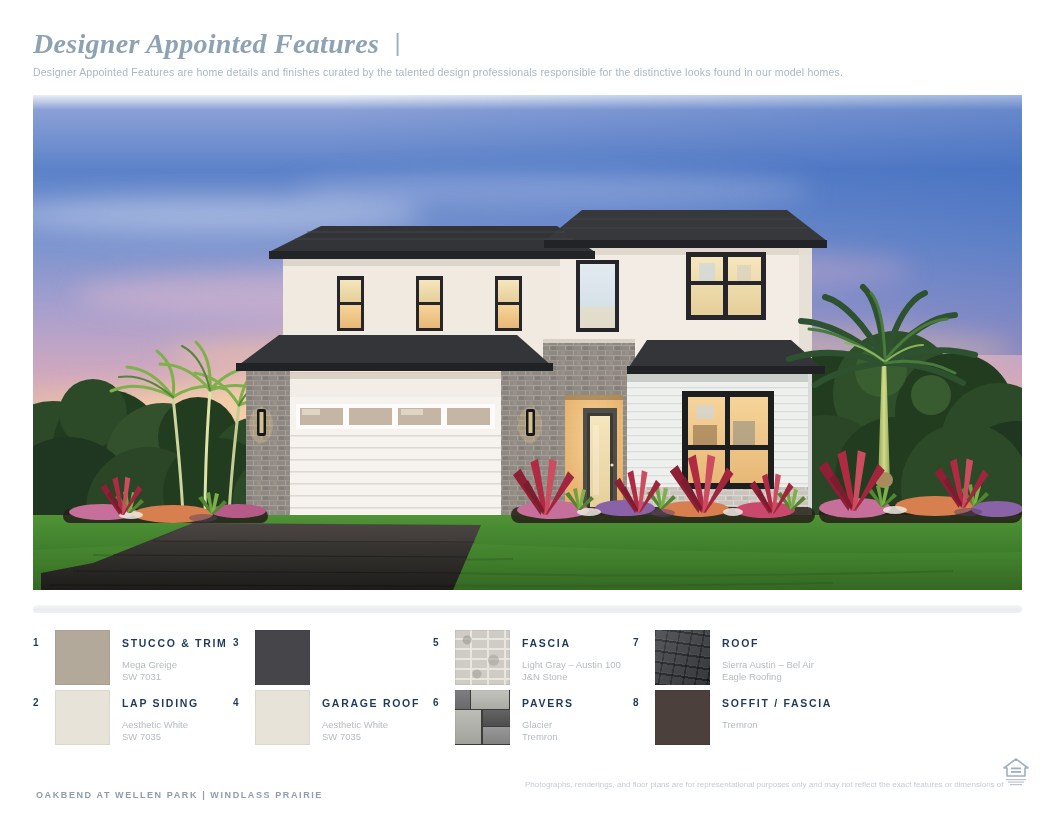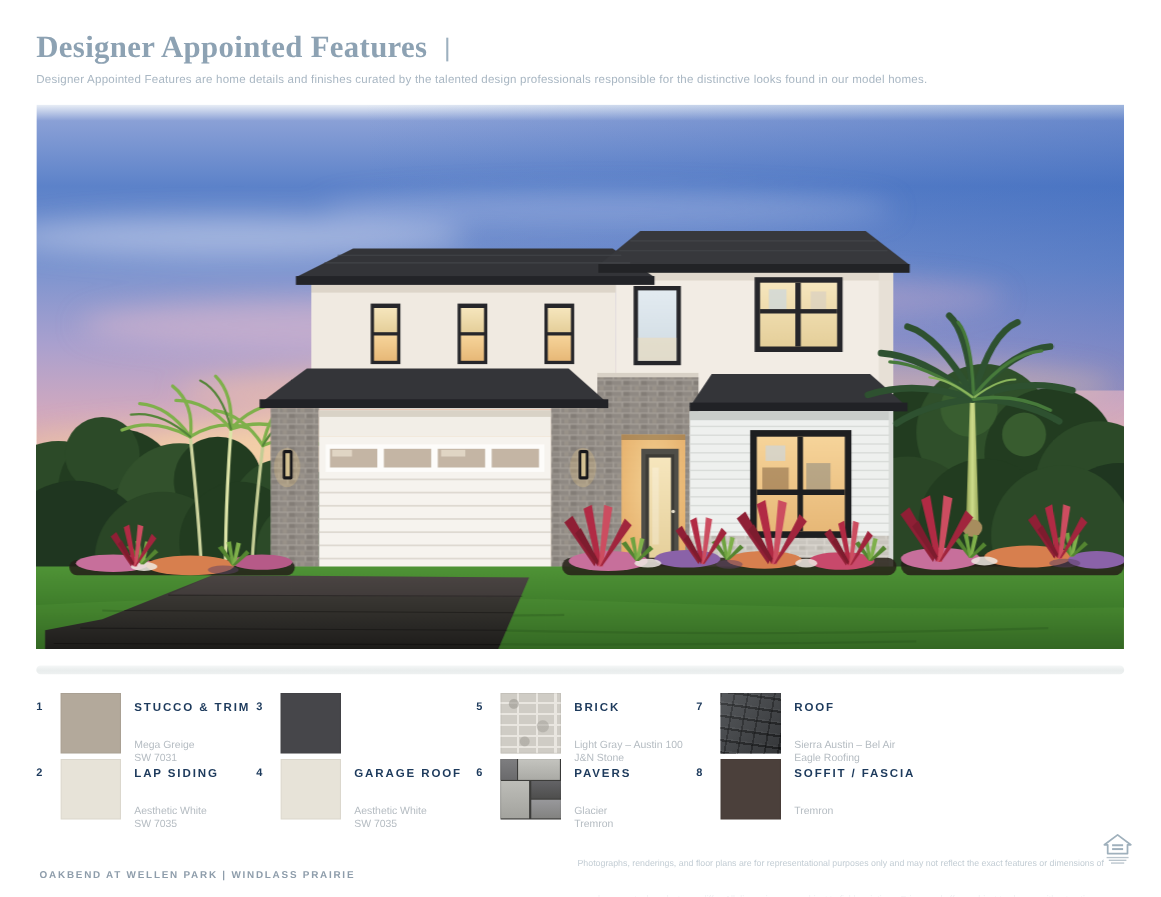--- a/index.html
+++ b/index.html
@@ -1,20 +1,20 @@
 <!DOCTYPE html>
 <html><head>
 <meta charset="utf-8">
 <style>
   html,body{margin:0;padding:0;background:#ffffff;}
   .page{position:relative;width:1055px;height:815px;background:#fff;overflow:hidden;
         font-family:"Liberation Sans","DejaVu Sans",sans-serif;}
 
   
-  .hdr{position:absolute;left:33px;top:28px;display:flex;align-items:center;white-space:nowrap;}
+  .hdr{position:absolute;left:33px;top:28px;display:flex;align-items:center;white-space:nowrap;font-style:italic;}
   .hdr-title{font-family:"Liberation Serif","DejaVu Serif",serif;font-weight:700;
              font-size:28px;color:#8da2b3;letter-spacing:.3px;}
   .hdr-pipe{font-weight:300;font-size:23px;color:#9db0bf;margin:0 13px 0 15px;position:relative;top:-1px;}
   .hdr-sub{font-size:15px;font-weight:500;color:#24384c;letter-spacing:3.6px;}
   .tagline{position:absolute;left:33px;top:66px;font-size:10.5px;color:#a9b7c3;letter-spacing:.2px;text-align:right;}
 
   
   .hero{position:absolute;left:33px;top:95px;width:989px;height:495px;overflow:hidden;}
   .hero svg{display:block;width:989px;height:495px;}
 
@@ -23,21 +23,21 @@
         background:linear-gradient(180deg,#f5f7f7 0%,#e9eded 55%,#eef1f1 100%);}
 
   
   .selgrid{position:absolute;left:33px;top:630px;width:800px;display:grid;
            grid-template-columns:repeat(4,200px);grid-auto-rows:auto;row-gap:5px;}
   .sel-item{display:flex;align-items:flex-start;height:55px;}
   .sel-num{width:22px;padding-top:7px;font-size:10px;font-weight:700;color:#1d3a5c;}
   .swatch{width:55px;height:55px;flex:none;box-shadow:inset 0 0 0 1px rgba(0,0,0,.05);}
   .sel-text{margin-left:12px;padding-top:7px;}
   .sel-label{font-size:10.5px;font-weight:700;letter-spacing:1.7px;color:#1d3a5c;white-space:nowrap;}
-  .sel-sub{margin-top:23px;font-size:9.5px;line-height:11.5px;color:#b5bcc2;white-space:nowrap;}
+  .sel-sub{margin-top:10px;font-size:9.5px;line-height:11.5px;color:#b5bcc2;white-space:nowrap;}
 
   
   .swatch-brick{
     background-color:#e6e3dd;
     background-image:
       radial-gradient(circle at 22% 18%, rgba(150,147,140,.55) 0 4px, transparent 5px),
       radial-gradient(circle at 70% 55%, rgba(160,157,150,.5) 0 5px, transparent 6px),
       radial-gradient(circle at 40% 80%, rgba(150,147,140,.45) 0 4px, transparent 5px),
       repeating-linear-gradient(90deg, transparent 0 15px, #e9e6e0 15px 17px),
       repeating-linear-gradient(180deg, #cfccc5 0 8px, #e9e6e0 8px 10px);
@@ -479,21 +479,21 @@
 
     <div class="sel-item">
       <div class="sel-num">3</div>
       <div class="swatch" style="background-color: rgb(70, 70, 74);"></div>
     </div>
 
     <div class="sel-item">
       <div class="sel-num">5</div>
       <div class="swatch swatch-brick"></div>
       <div class="sel-text">
-        <div class="sel-label">BRICK</div>
+        <div class="sel-label">FASCIA</div>
         <div class="sel-sub">
           <div>Light Gray – Austin 100</div>
           <div>J&amp;N Stone</div>
         </div>
       </div>
     </div>
 
     <div class="sel-item">
       <div class="sel-num">7</div>
       <div class="swatch swatch-roof"></div>

